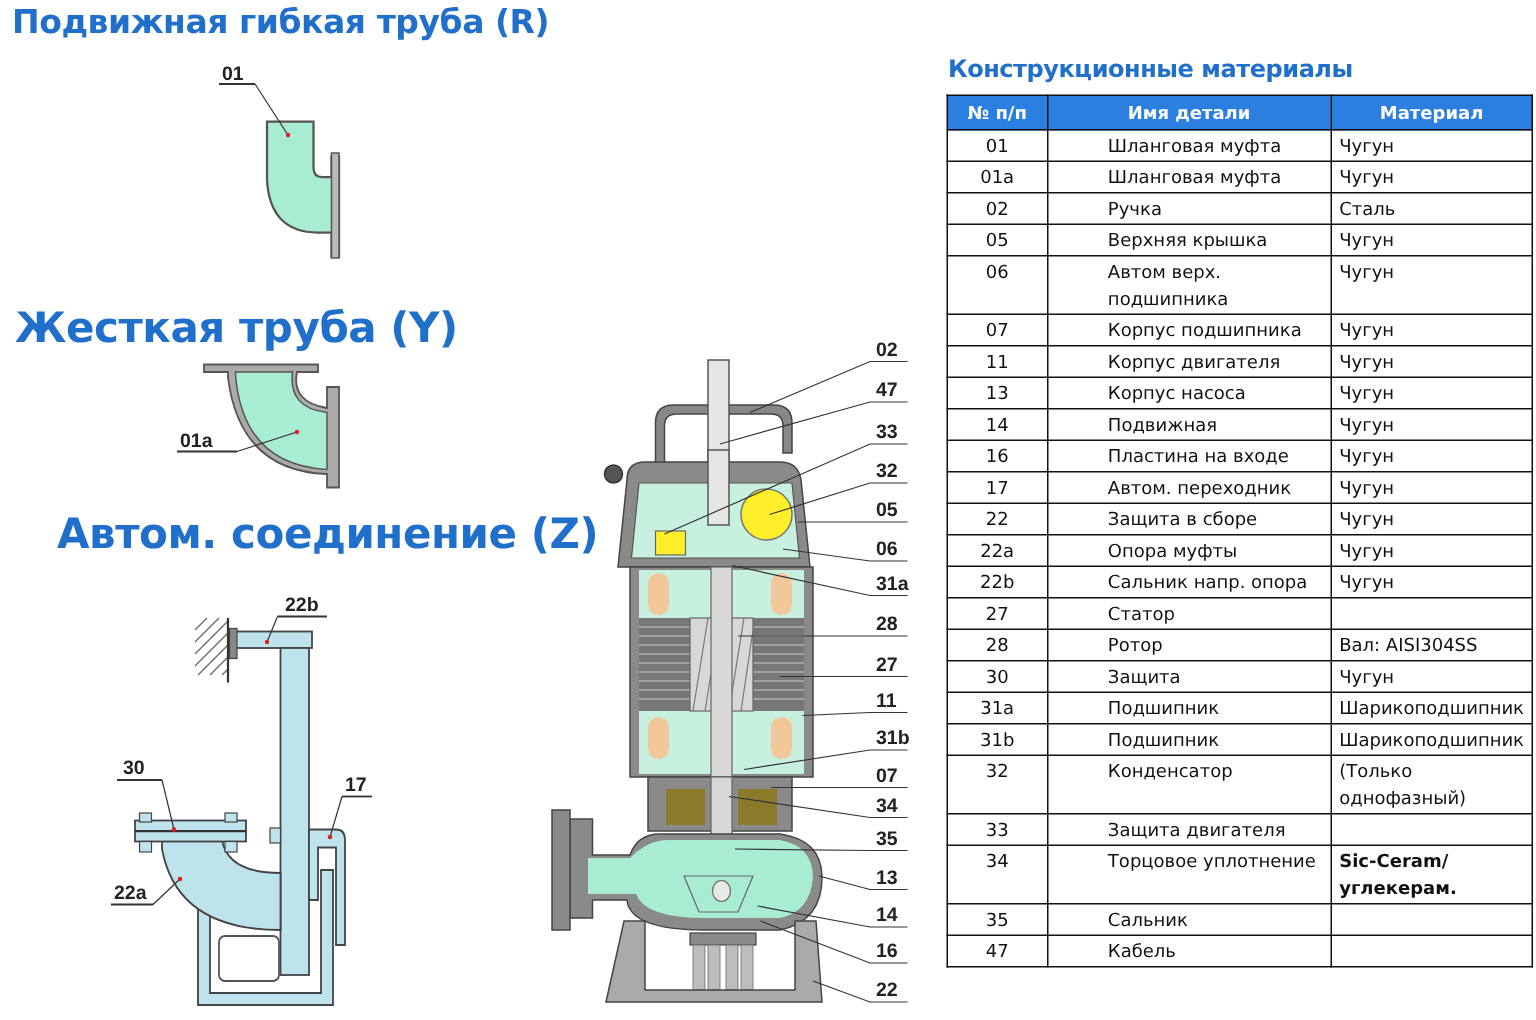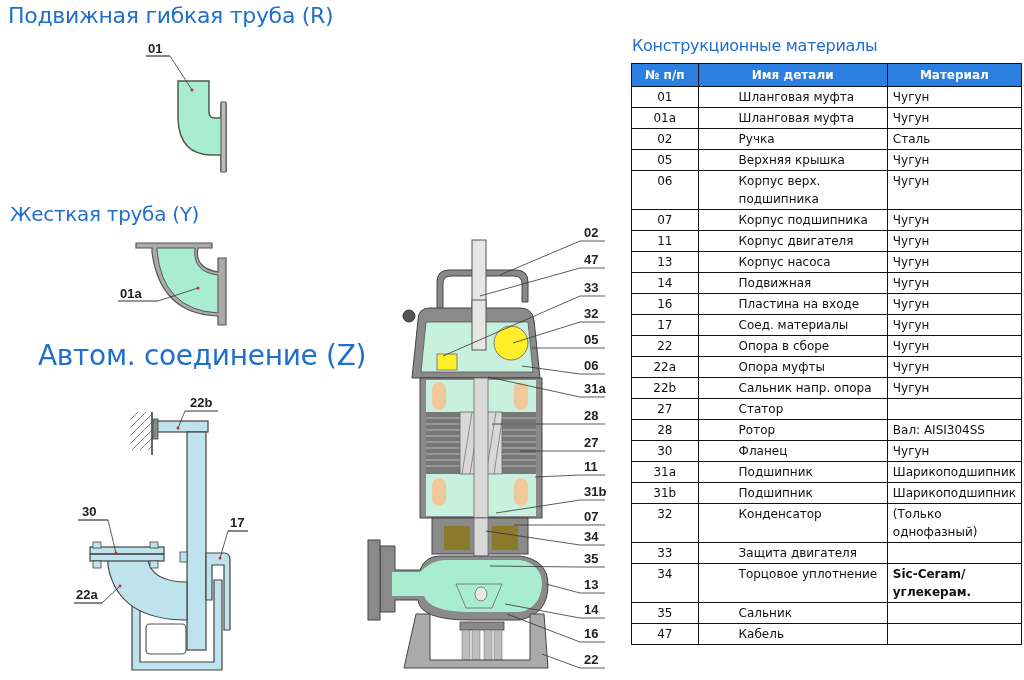--- a/index.html
+++ b/index.html
@@ -1,19 +1,19 @@
 <!DOCTYPE html>
 <html><head>
 <meta charset="utf-8">
 <style>
   html,body{margin:0;padding:0;background:#fff;}
   body{width:1024px;height:680px;position:relative;overflow:hidden;font-family:"Liberation Sans",sans-serif;}
-  .heading{position:absolute;color:#1f6fcb;font-weight:normal;font-family:"DejaVu Sans",sans-serif;white-space:nowrap;letter-spacing:-0.3px;}
+  .heading{position:absolute;color:#1f6fcb;font-weight:bold;font-family:"DejaVu Sans",sans-serif;white-space:nowrap;letter-spacing:-0.3px;}
   #h-r{left:8px;top:3px;font-size:22px;}
-  #h-y{left:10px;top:202px;font-size:20px;}
+  #h-y{left:10px;top:202px;font-size:28px;}
   #h-z{left:2px;top:339px;font-size:28px;margin-left:36px;}
   #h-mat{left:632px;top:36px;font-size:16px;}
   svg.diag{position:absolute;left:0;top:0;}
   table.mat{position:absolute;left:631px;top:63px;width:391px;border-collapse:collapse;font-family:"DejaVu Sans",sans-serif;font-size:12px;color:#111;}
   table.mat th{background:#2a7fe0;color:#fff;font-weight:bold;height:20px;border:1.5px solid #111;font-size:12px;}
   table.mat td{border:1.5px solid #111;padding:1px 5px;vertical-align:top;height:18px;line-height:18px;}
   table.mat td.num{text-align:center;width:62px;}
   table.mat td.name{width:155px;padding-left:40px;}
   table.mat td.matl{}
   table.mat td.bold{font-weight:bold;}
@@ -246,21 +246,21 @@
         <td class="name">Ручка</td>
         <td class="matl">Сталь</td>
       </tr>
       <tr>
         <td class="num">05</td>
         <td class="name">Верхняя крышка</td>
         <td class="matl">Чугун</td>
       </tr>
       <tr>
         <td class="num">06</td>
-        <td class="name">Корпус верх. подшипника</td>
+        <td class="name">Автом верх. подшипника</td>
         <td class="matl">Чугун</td>
       </tr>
       <tr>
         <td class="num">07</td>
         <td class="name">Корпус подшипника</td>
         <td class="matl">Чугун</td>
       </tr>
       <tr>
         <td class="num">11</td>
         <td class="name">Корпус двигателя</td>
@@ -276,26 +276,26 @@
         <td class="name">Подвижная</td>
         <td class="matl">Чугун</td>
       </tr>
       <tr>
         <td class="num">16</td>
         <td class="name">Пластина на входе</td>
         <td class="matl">Чугун</td>
       </tr>
       <tr>
         <td class="num">17</td>
-        <td class="name">Соед. материалы</td>
+        <td class="name">Автом. переходник</td>
         <td class="matl">Чугун</td>
       </tr>
       <tr>
         <td class="num">22</td>
-        <td class="name">Опора в сборе</td>
+        <td class="name">Защита в сборе</td>
         <td class="matl">Чугун</td>
       </tr>
       <tr>
         <td class="num">22a</td>
         <td class="name">Опора муфты</td>
         <td class="matl">Чугун</td>
       </tr>
       <tr>
         <td class="num">22b</td>
         <td class="name">Сальник напр. опора</td>
@@ -306,21 +306,21 @@
         <td class="name">Статор</td>
         <td class="matl"></td>
       </tr>
       <tr>
         <td class="num">28</td>
         <td class="name">Ротор</td>
         <td class="matl">Вал: AISI304SS</td>
       </tr>
       <tr>
         <td class="num">30</td>
-        <td class="name">Фланец</td>
+        <td class="name">Защита</td>
         <td class="matl">Чугун</td>
       </tr>
       <tr>
         <td class="num">31a</td>
         <td class="name">Подшипник</td>
         <td class="matl">Шарикоподшипник</td>
       </tr>
       <tr>
         <td class="num">31b</td>
         <td class="name">Подшипник</td>

